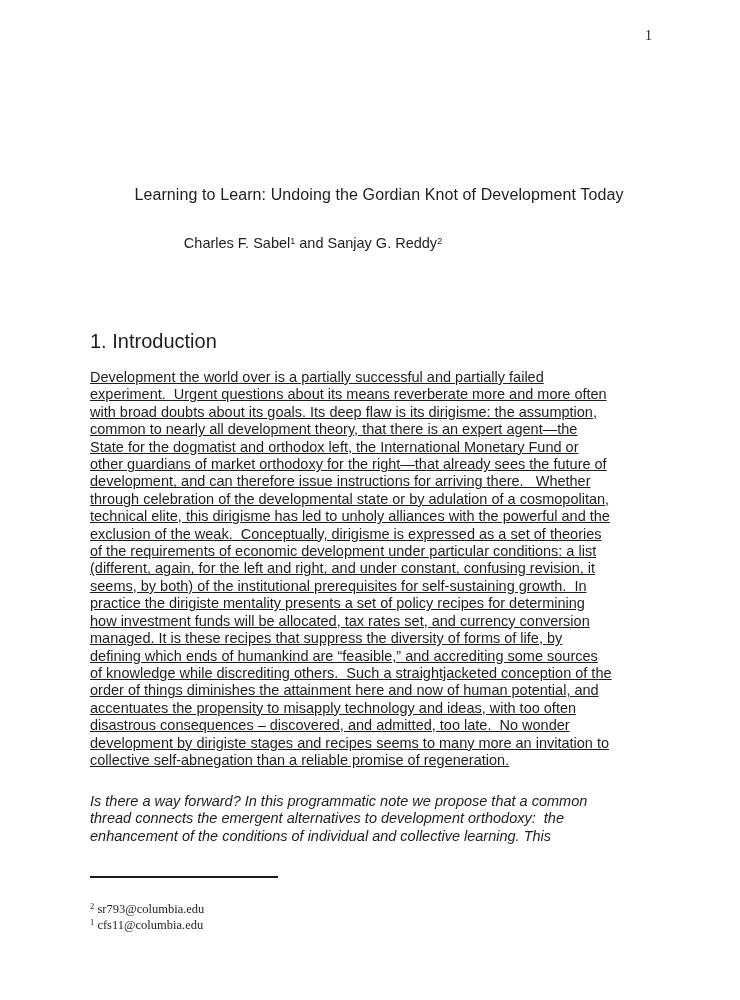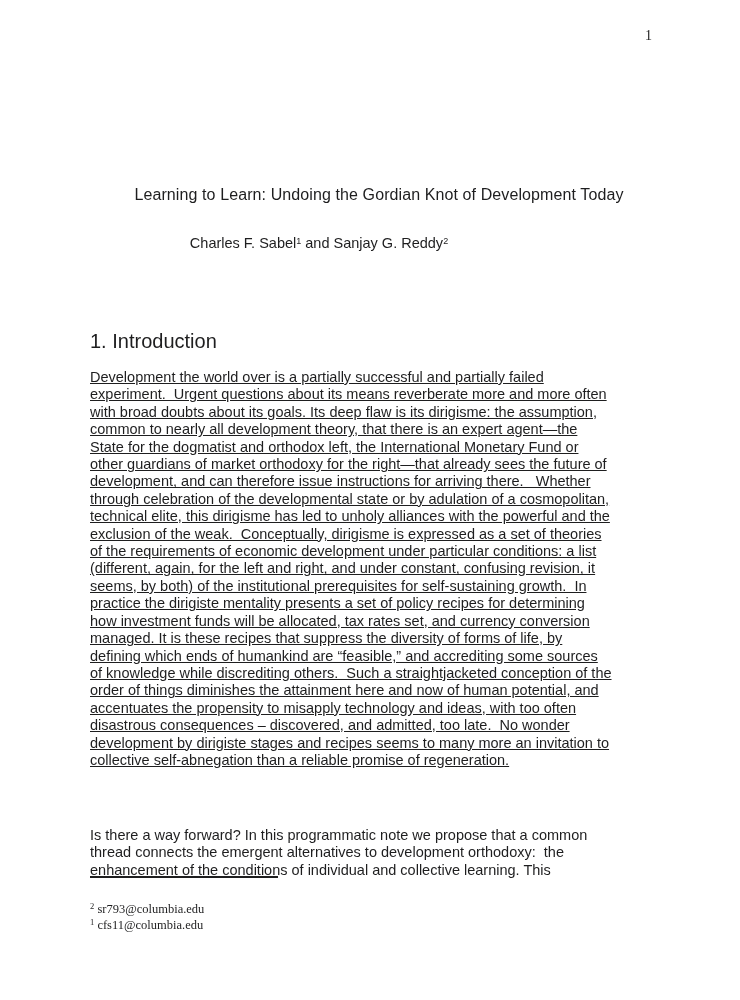--- a/index.html
+++ b/index.html
@@ -29,21 +29,21 @@
     left: 9px;
     width: 740px;
     text-align: center;
     font-size: 16px;
     letter-spacing: 0.1px;
     white-space: nowrap;
   }
   .authors {
     position: absolute;
     top: 235px;
-    left: 7px;
+    left: 1px;
     width: 624px;
     text-align: center;
     font-size: 14.5px;
   }
   .authors sup {
     font-size: 9px;
     vertical-align: baseline;
     position: relative;
     top: -0.5em;
   }
@@ -55,21 +55,21 @@
   }
   .para {
     position: absolute;
     left: 90px;
     font-size: 14.5px;
     line-height: 17.4px;
     white-space: pre;
     letter-spacing: 0px;
   }
   .para-1 { top: 369px; text-decoration: underline; }
-  .para-2 { top: 827px; }
+  .para-2 { top: 793px; font-style: italic; }
   .fnrule {
     position: absolute;
     top: 876px;
     left: 90px;
     width: 188px;
     height: 0;
     border-top: 2px solid #1e1e1f;
   }
   .footnote {
     position: absolute;

